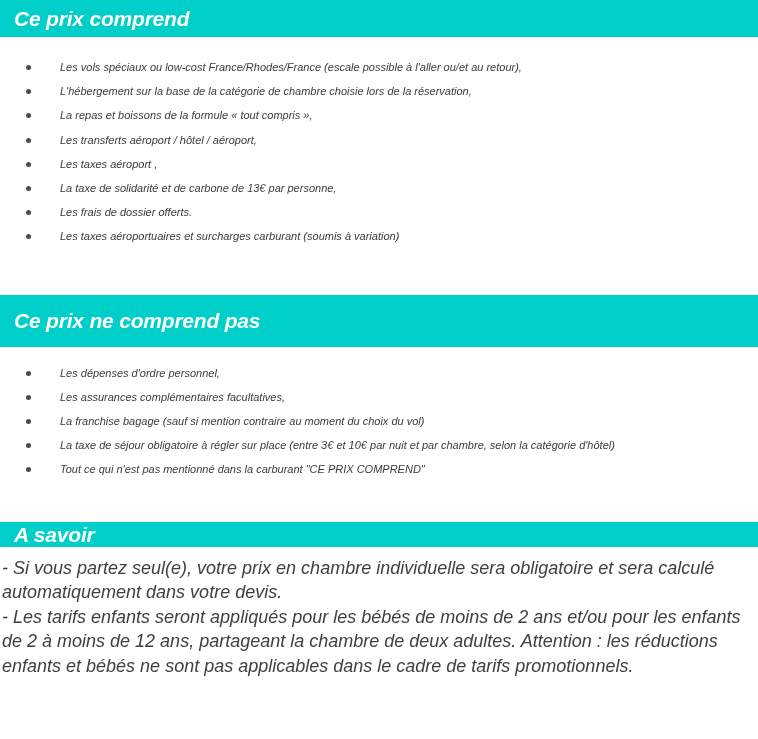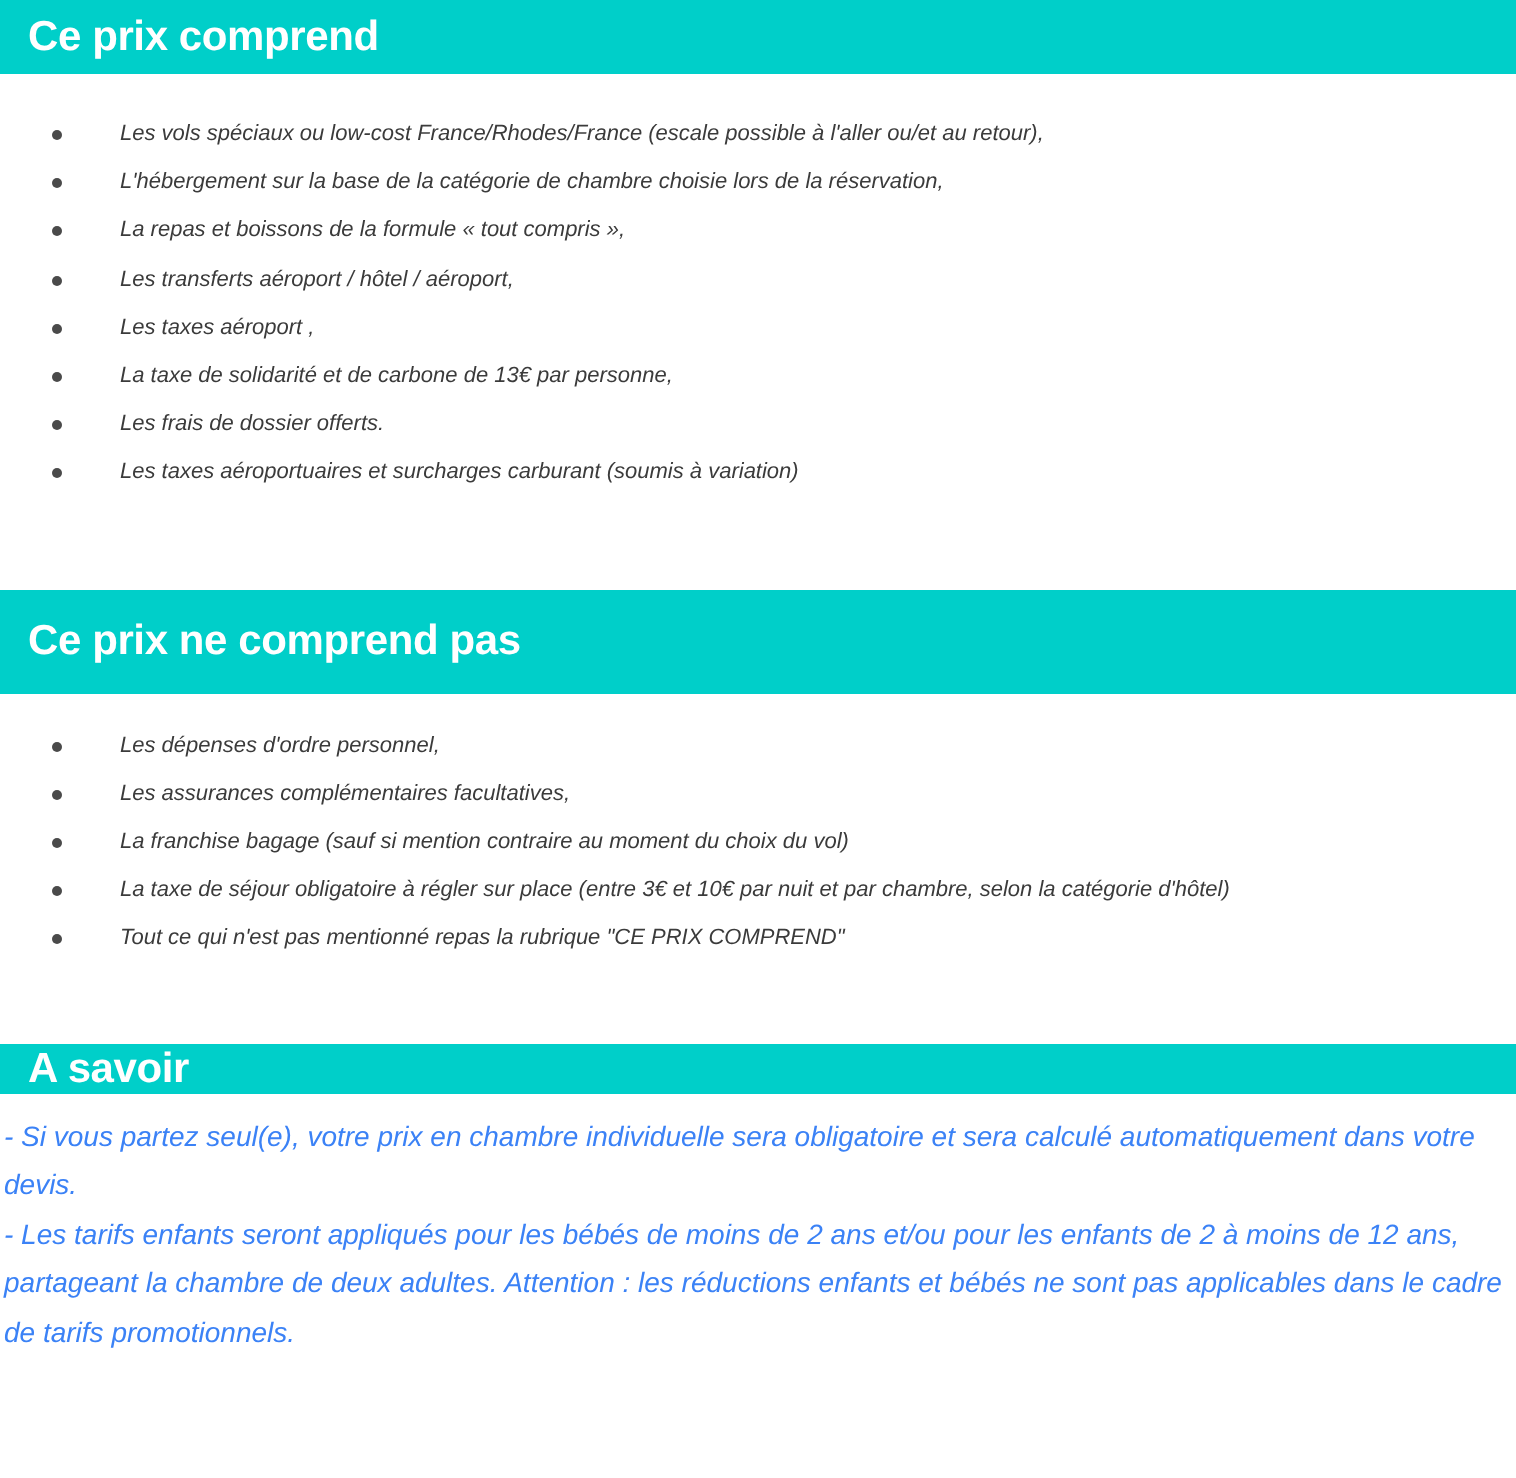--- a/index.html
+++ b/index.html
@@ -24,20 +24,21 @@
   
   .section-bar {
     width: 100%;
     background: #00cfc9;
     box-sizing: border-box;
     display: flex;
     align-items: center;
   }
   .section-bar-title {
     color: #ffffff;
+    font-style: italic;
     font-weight: bold;
     font-size: 21px;
     letter-spacing: -0.2px;
     padding-left: 14px;
     line-height: 1;
     white-space: nowrap;
   }
   .bar-1 { height: 37px; margin-top: 0; }
   .bar-2 { height: 52px; }
   .bar-3 { height: 25px; }
@@ -75,23 +76,23 @@
   .gap-1 { height: 46px; }
   .gap-2 { height: 40px; }
 
   
   .note-block {
     margin-top: 9px;
     padding: 0 2px 0 2px;
   }
   .note-para {
     font-style: italic;
-    font-size: 14px;
+    font-size: 18px;
     line-height: 24.5px;
-    color: #3b82f6;
+    color: #404040;
     margin: 0;
   }
 </style>
 </head>
 <body>
 
 <div class="page">
 
   <div class="section-bar bar-1">
     <span class="section-bar-title">Ce prix comprend</span>
@@ -112,21 +113,21 @@
 
   <div class="section-bar bar-2">
     <span class="section-bar-title">Ce prix ne comprend pas</span>
   </div>
 
   <ul class="bullet-list list-block-2">
     <li><span>Les dépenses d'ordre personnel,</span></li>
     <li><span>Les assurances complémentaires facultatives,</span></li>
     <li><span>La franchise bagage (sauf si mention contraire au moment du choix du vol)</span></li>
     <li><span>La taxe de séjour obligatoire à régler sur place (entre 3€ et 10€ par nuit et par chambre, selon la catégorie d'hôtel)</span></li>
-    <li><span>Tout ce qui n'est pas mentionné repas la rubrique "CE PRIX COMPREND"</span></li>
+    <li><span>Tout ce qui n'est pas mentionné dans la carburant "CE PRIX COMPREND"</span></li>
   </ul>
 
   <div class="gap-2"></div>
 
   <div class="section-bar bar-3">
     <span class="section-bar-title">A savoir</span>
   </div>
 
   <div class="note-block">
     <p class="note-para">- Si vous partez seul(e), votre prix en chambre individuelle sera obligatoire et sera calculé automatiquement dans votre devis.</p>

